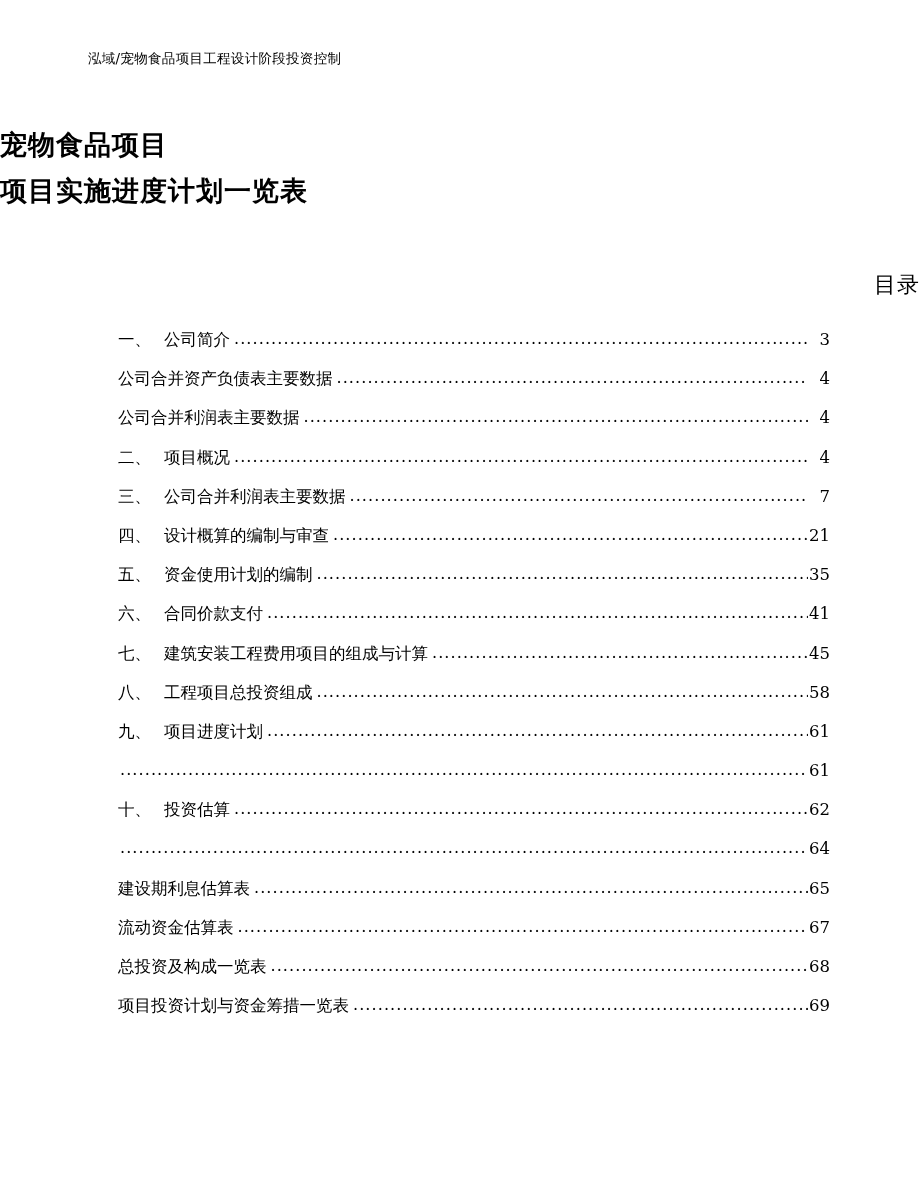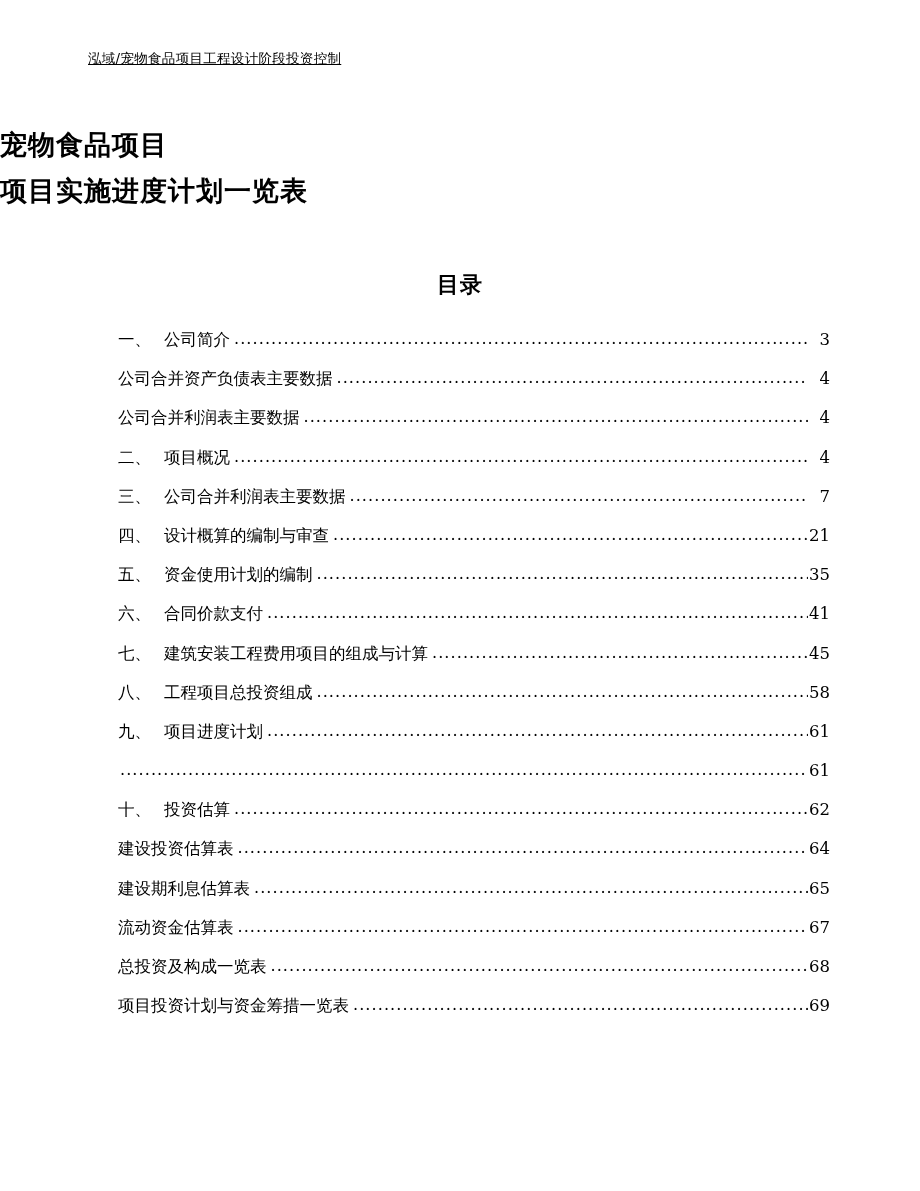--- a/index.html
+++ b/index.html
@@ -23,21 +23,20 @@
     position: relative;
   }
   .header-line {
     position: absolute;
     top: 50px;
     left: 88px;
     font-family: "DejaVu Sans", "Liberation Sans", sans-serif;
     font-size: 13.5px;
     color: #000000;
     letter-spacing: 0.3px;
-    text-decoration: underline;
   }
   .title-block {
     position: absolute;
     top: 122px;
     left: 0;
     width: 920px;
     text-align: left;
   }
   .doc-title {
     font-family: "DejaVu Sans", "Liberation Sans", sans-serif;
@@ -45,24 +44,24 @@
     font-weight: bold;
     line-height: 46px;
     letter-spacing: 1px;
     color: #000000;
   }
   .toc-heading {
     position: absolute;
     top: 270px;
     left: 0;
     width: 920px;
-    text-align: center;
+    text-align: right;
     font-family: "DejaVu Sans", "Liberation Sans", sans-serif;
     font-size: 22px;
-    font-weight: bold;
+    font-weight: normal;
     letter-spacing: 1px;
   }
   .toc {
     position: absolute;
     top: 320px;
     left: 118px;
     width: 712px;
   }
   .toc-entry {
     display: flex;
@@ -172,21 +171,20 @@
       <div class="toc-entry">
         <span class="toc-dots">.......................................................................................................................</span>
         <span class="toc-page">61</span>
       </div>
       <div class="toc-entry">
         <span class="toc-label"><span class="num">十、</span><span>投资估算</span></span>
         <span class="toc-dots">.......................................................................................................................</span>
         <span class="toc-page">62</span>
       </div>
       <div class="toc-entry">
-        <span class="toc-label"><span>建设投资估算表</span></span>
         <span class="toc-dots">.......................................................................................................................</span>
         <span class="toc-page">64</span>
       </div>
       <div class="toc-entry">
         <span class="toc-label"><span>建设期利息估算表</span></span>
         <span class="toc-dots">.......................................................................................................................</span>
         <span class="toc-page">65</span>
       </div>
       <div class="toc-entry">
         <span class="toc-label"><span>流动资金估算表</span></span>

